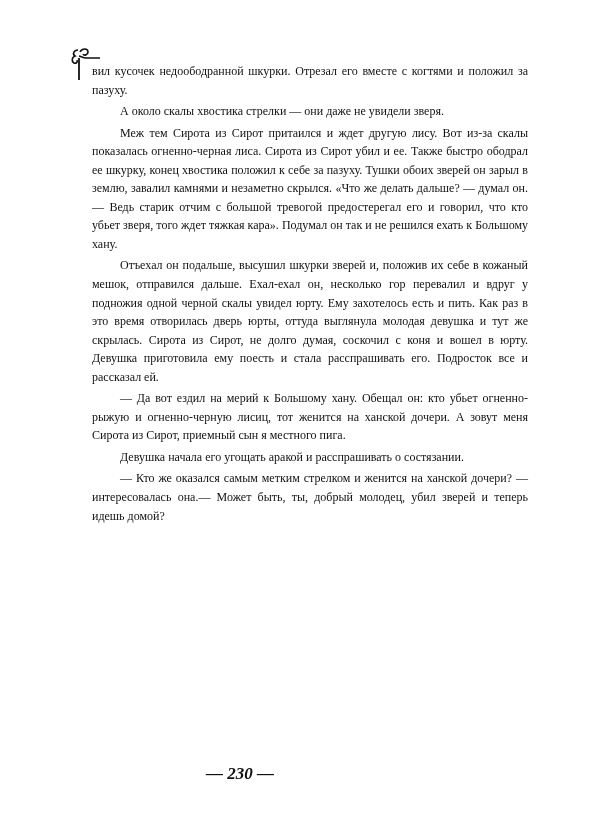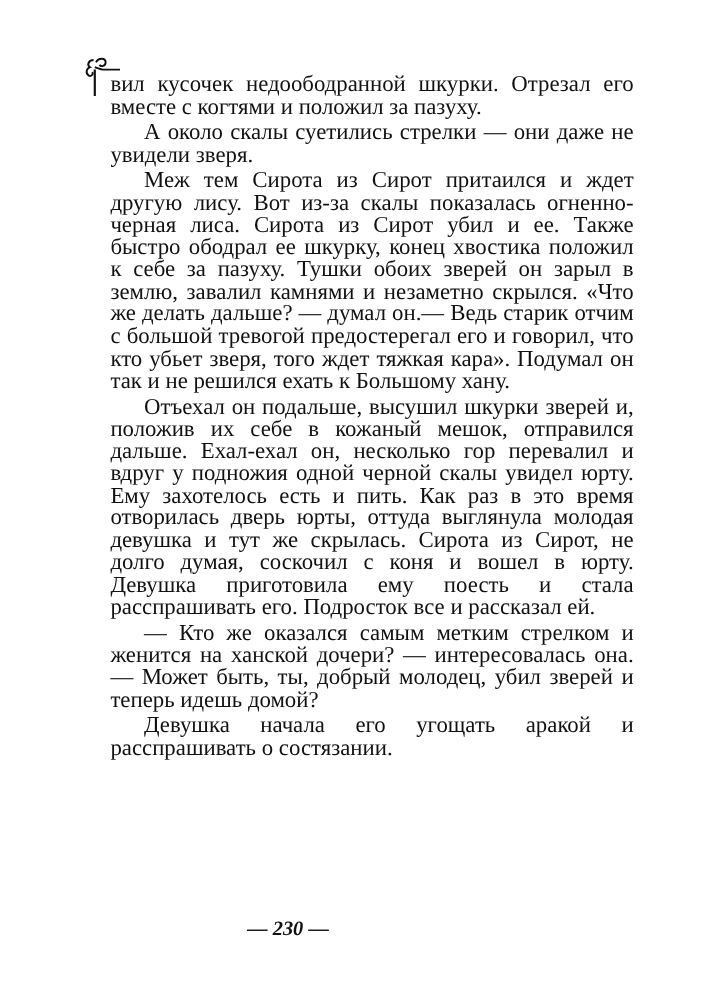--- a/index.html
+++ b/index.html
@@ -3,21 +3,21 @@
   <meta charset="utf-8">
   <style>
     html, body { margin: 0; padding: 0; background: #ffffff; }
     body { width: 600px; height: 830px; position: relative; overflow: hidden; }
     .page {
       position: absolute;
       left: 92px;
       top: 62px;
       width: 436px;
       font-family: "Liberation Serif", serif;
-      font-size: 19px;
+      font-size: 12px;
       line-height: 18.55px;
       color: #111111;
       text-align: justify;
     }
     .para { margin: 0 0 3px 0; text-indent: 0; }
     .para.indent { text-indent: 28px; }
     .para.noindent { text-indent: 0; }
     .ornament {
       position: absolute;
       left: 70px;
@@ -43,20 +43,21 @@
 
 <svg class="ornament" viewBox="0 0 30 36" xmlns="http://www.w3.org/2000/svg">
   <path d="M8 4 C4 4 2 8 5 10 C2 11 1 15 4 17 C6 18 8 16 7 14" fill="none" stroke="#111" stroke-width="1.6"></path>
   <path d="M10 6 C12 2 18 2 18 6 C18 9 14 10 13 8" fill="none" stroke="#111" stroke-width="1.6"></path>
   <path d="M9 10 C12 11 14 12 16 12 L30 12" fill="none" stroke="#111" stroke-width="1.6"></path>
   <path d="M9 12 L9 34" fill="none" stroke="#111" stroke-width="1.8"></path>
 </svg>
 
 <div class="page">
   <p class="para noindent">вил кусочек недоободранной шкурки. Отрезал его вместе с когтями и положил за пазуху.</p>
-  <p class="para indent">А около скалы суетились стрелки — они даже не увидели зверя.</p>
+  <p class="para indent">А около скалы хвостика стрелки — они даже не увидели зверя.</p>
   <p class="para indent">Меж тем Сирота из Сирот притаился и ждет другую лису. Вот из-за скалы показалась огненно-черная лиса. Сирота из Сирот убил и ее. Также быстро ободрал ее шкурку, конец хвостика положил к себе за пазуху. Тушки обоих зверей он зарыл в землю, завалил камнями и незаметно скрылся. «Что же делать дальше? — думал он.— Ведь старик отчим с большой тревогой предостерегал его и говорил, что кто убьет зверя, того ждет тяжкая кара». Подумал он так и не решился ехать к Большому хану.</p>
   <p class="para indent">Отъехал он подальше, высушил шкурки зверей и, положив их себе в кожаный мешок, отправился дальше. Ехал-ехал он, несколько гор перевалил и вдруг у подножия одной черной скалы увидел юрту. Ему захотелось есть и пить. Как раз в это время отворилась дверь юрты, оттуда выглянула молодая девушка и тут же скрылась. Сирота из Сирот, не долго думая, соскочил с коня и вошел в юрту. Девушка приготовила ему поесть и стала расспрашивать его. Подросток все и рассказал ей.</p>
+  <p class="para indent">— Да вот ездил на мерий к Большому хану. Обещал он: кто убьет огненно-рыжую и огненно-черную лисиц, тот женится на ханской дочери. А зовут меня Сирота из Сирот, приемный сын я местного пига.</p>
+  <p class="para indent">Девушка начала его угощать аракой и расспрашивать о состязании.</p>
   <p class="para indent">— Кто же оказался самым метким стрелком и женится на ханской дочери? — интересовалась она.— Может быть, ты, добрый молодец, убил зверей и теперь идешь домой?</p>
-  <p class="para indent">Девушка начала его угощать аракой и расспрашивать о состязании.</p>
 </div>
 
 <div class="folio">— 230 —</div>
 
 </body></html>

